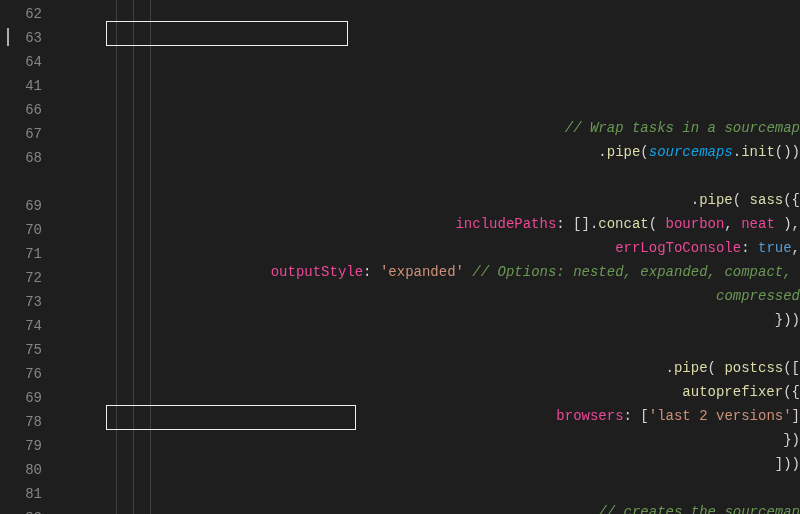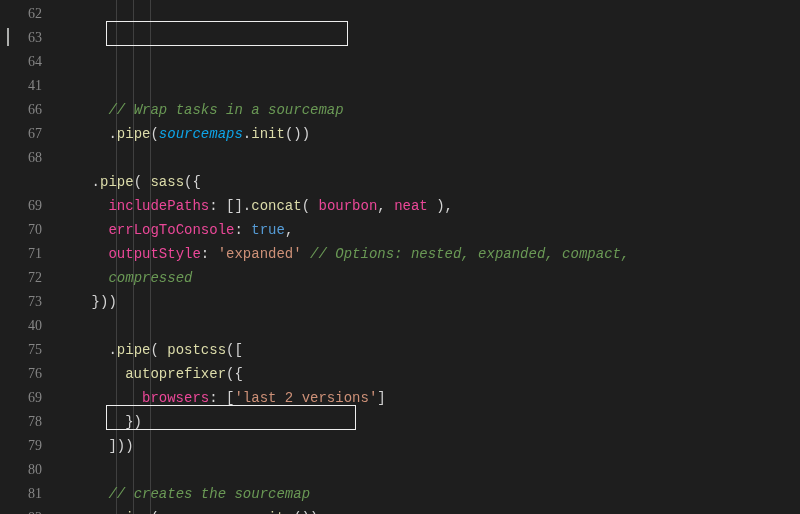--- a/index.html
+++ b/index.html
@@ -23,39 +23,39 @@
     background: #1e1e1e;
     text-align: right;
     padding-right: 16px;
     padding-top: 2px;
     user-select: none;
     position: relative;
   }
   .lineno {
     color: #858585;
     height: 24px;
-    font-family: Liberation Serif, serif;
   }
   .lineno.dim { color: #5a5a5a; }
   .indent-guides {
     position: absolute;
     top: 0; left: 58px; bottom: 0;
     pointer-events: none;
   }
   .guide {
     position: absolute;
     top: 0; bottom: 0;
     width: 1px;
     background: #404040;
   }
   .code {
     flex: 1;
-    padding-top: 2px;
+    padding-top: 20px;
     position: relative;
     white-space: pre;
+    text-align: right;
   }
   .line { height: 24px; position: relative; }
   .c-comment { color: #6a9955; font-style: italic; }
   .c-punc { color: #d4d4d4; }
   .c-fn { color: #dcdcaa; }
   .c-prop { color: #ec4899; }
   .c-var { color: #0ea5e9; font-style: italic; }
   .c-str { color: #ce9178; }
   .c-kw { color: #569cd6; }
   .hl-box {
@@ -96,21 +96,21 @@
       <div class="lineno">41</div>
       <div class="lineno">66</div>
       <div class="lineno">67</div>
       <div class="lineno">68</div>
       <div class="lineno dim"></div>
       <div class="lineno">69</div>
       <div class="lineno">70</div>
       <div class="lineno">71</div>
       <div class="lineno">72</div>
       <div class="lineno">73</div>
-      <div class="lineno">40</div>
+      <div class="lineno">74</div>
       <div class="lineno">75</div>
       <div class="lineno">76</div>
       <div class="lineno">69</div>
       <div class="lineno">78</div>
       <div class="lineno">79</div>
       <div class="lineno">80</div>
       <div class="lineno">81</div>
       <div class="lineno">82</div>
     </div>
   <div class="code" id="code">

